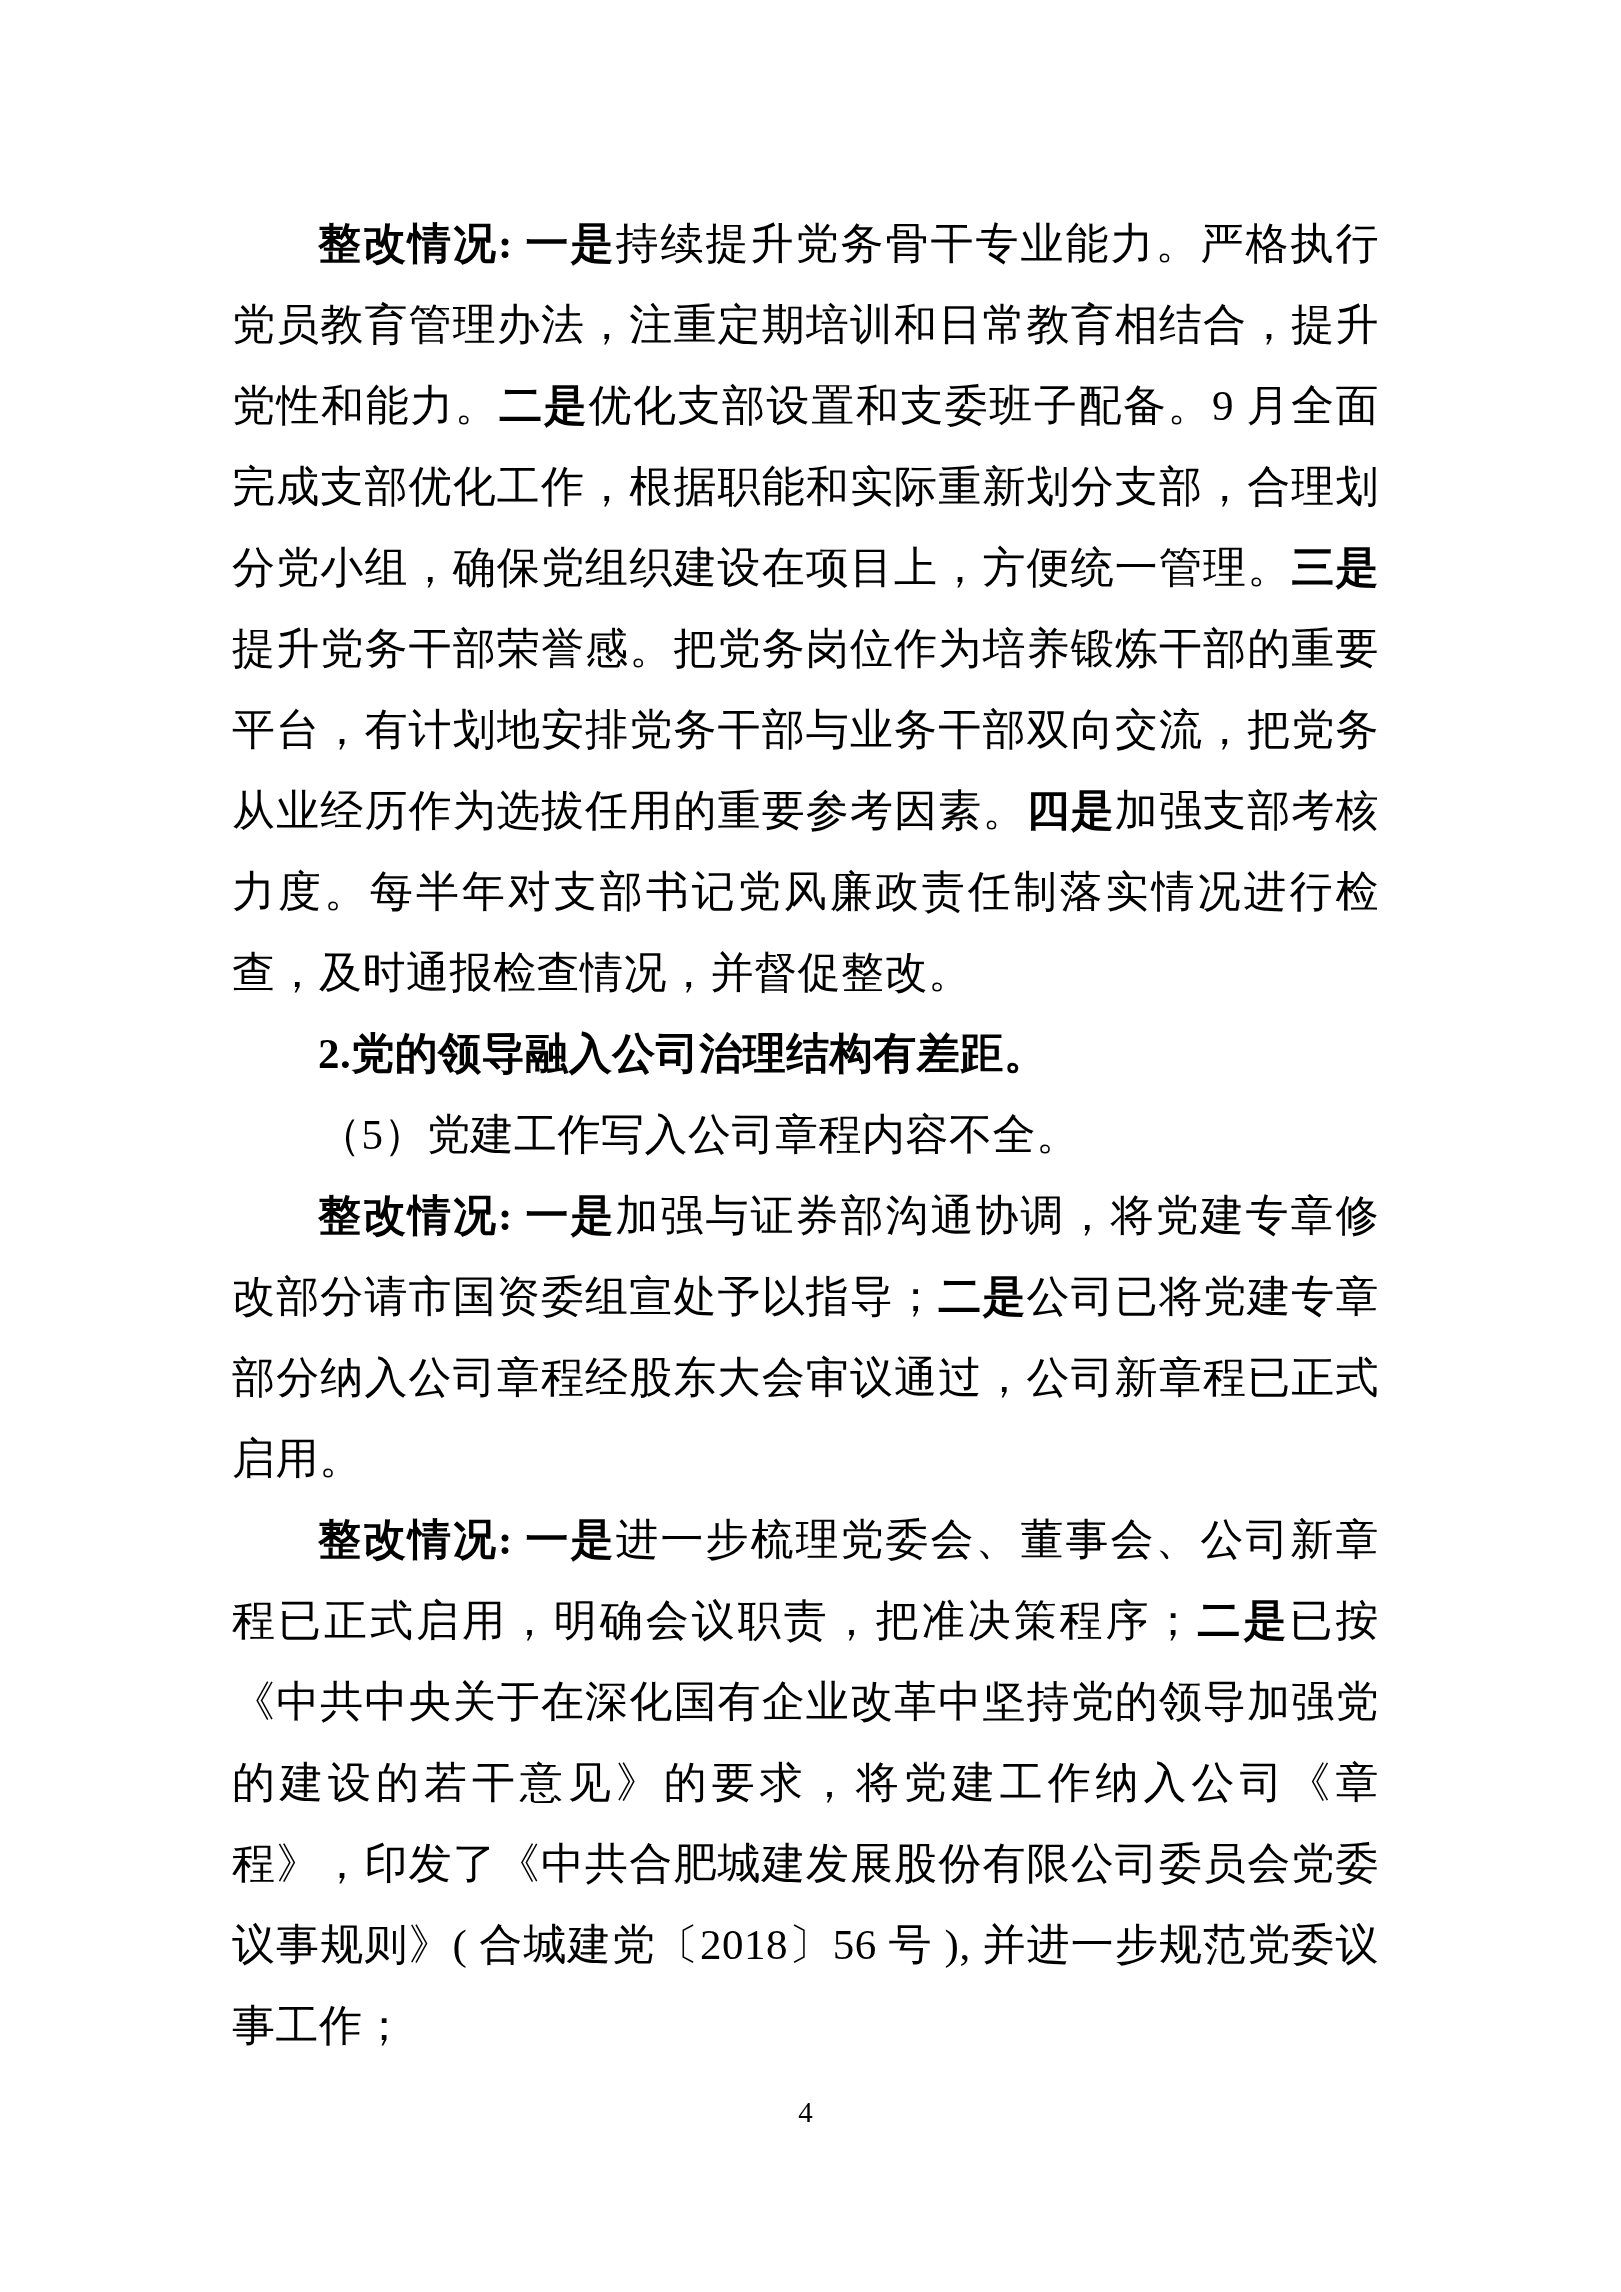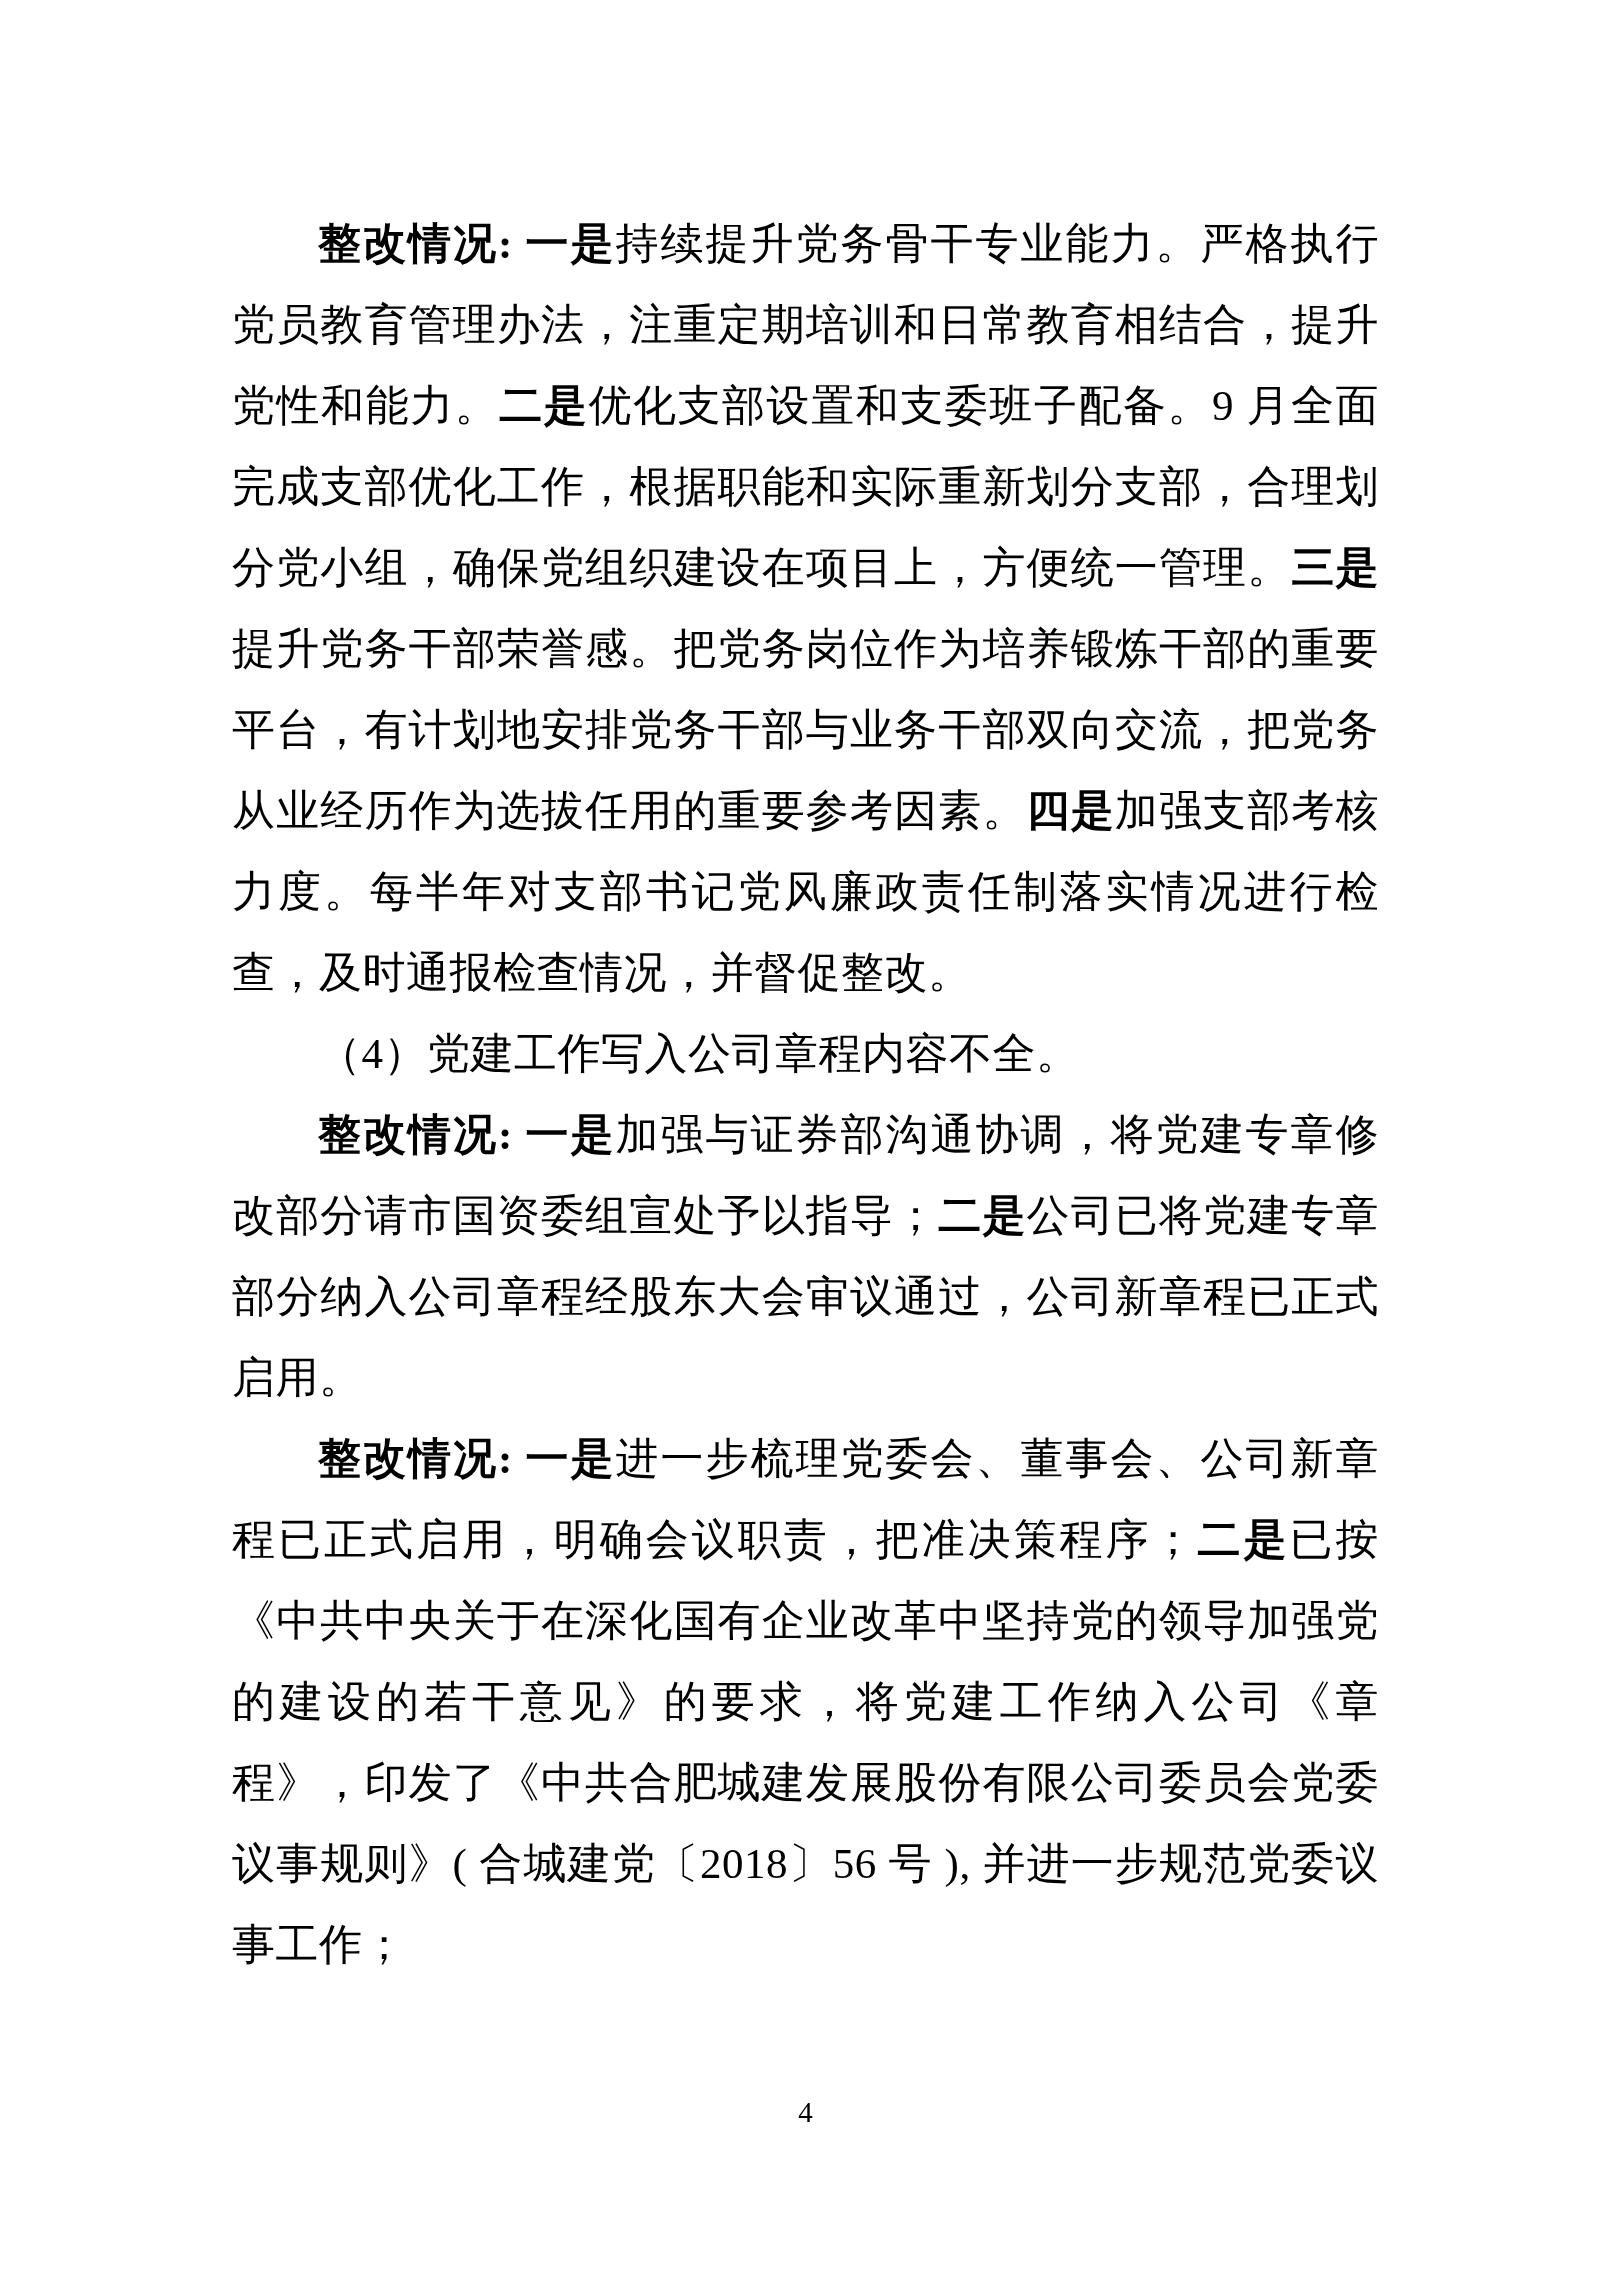--- a/index.html
+++ b/index.html
@@ -45,19 +45,20 @@
     font-size: 29px;
     line-height: 33px;
   }
 </style>
 </head>
 <body>
 
 <div class="page">
   <div class="doc-body">
       <p class="para"><span class="bold">整改情况:</span><span> </span><span class="bold">一是</span><span>持续提升党务骨干专业能力。严格执行党员教育管理办法，注重定期培训和日常教育相结合，提升党性和能力。</span><span class="bold">二是</span><span>优化支部设置和支委班子配备。9 月全面完成支部优化工作，根据职能和实际重新划分支部，合理划分党小组，确保党组织建设在项目上，方便统一管理。</span><span class="bold">三是</span><span>提升党务干部荣誉感。把党务岗位作为培养锻炼干部的重要平台，有计划地安排党务干部与业务干部双向交流，把党务从业经历作为选拔任用的重要参考因素。</span><span class="bold">四是</span><span>加强支部考核力度。每半年对支部书记党风廉政责任制落实情况进行检查，及时通报检查情况，并督促整改。</span></p>
-      <p class="para"><span>（4）党建工作写入公司章程内容不全。</span></p>
+      <p class="para"><span class="bold">2.党的领导融入公司治理结构有差距。</span></p>
+      <p class="para"><span>（5）党建工作写入公司章程内容不全。</span></p>
       <p class="para"><span class="bold">整改情况:</span><span> </span><span class="bold">一是</span><span>加强与证券部沟通协调，将党建专章修改部分请市国资委组宣处予以指导；</span><span class="bold">二是</span><span>公司已将党建专章部分纳入公司章程经股东大会审议通过，公司新章程已正式启用。</span></p>
       <p class="para"><span class="bold">整改情况:</span><span> </span><span class="bold">一是</span><span>进一步梳理党委会、董事会、公司新章程已正式启用，明确会议职责，把准决策程序；</span><span class="bold">二是</span><span>已按《中共中央关于在深化国有企业改革中坚持党的领导加强党的建设的若干意见》的要求，将党建工作纳入公司《章程》，印发了《中共合肥城建发展股份有限公司委员会党委议事规则》( 合城建党〔2018〕56 号 ), 并进一步规范党委议事工作；</span></p>
     </div>
   <div class="page-number">4</div>
 </div>
 
 
 </body></html>

